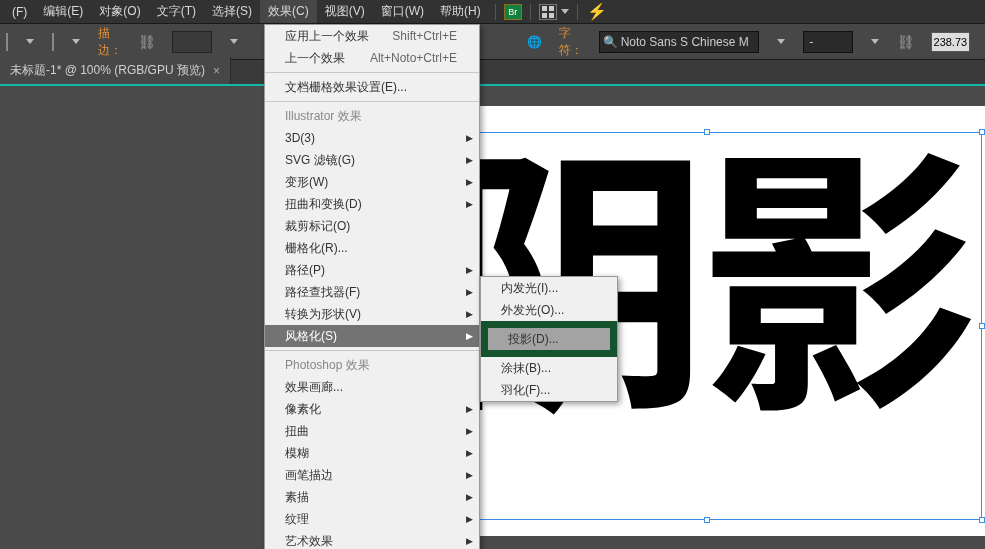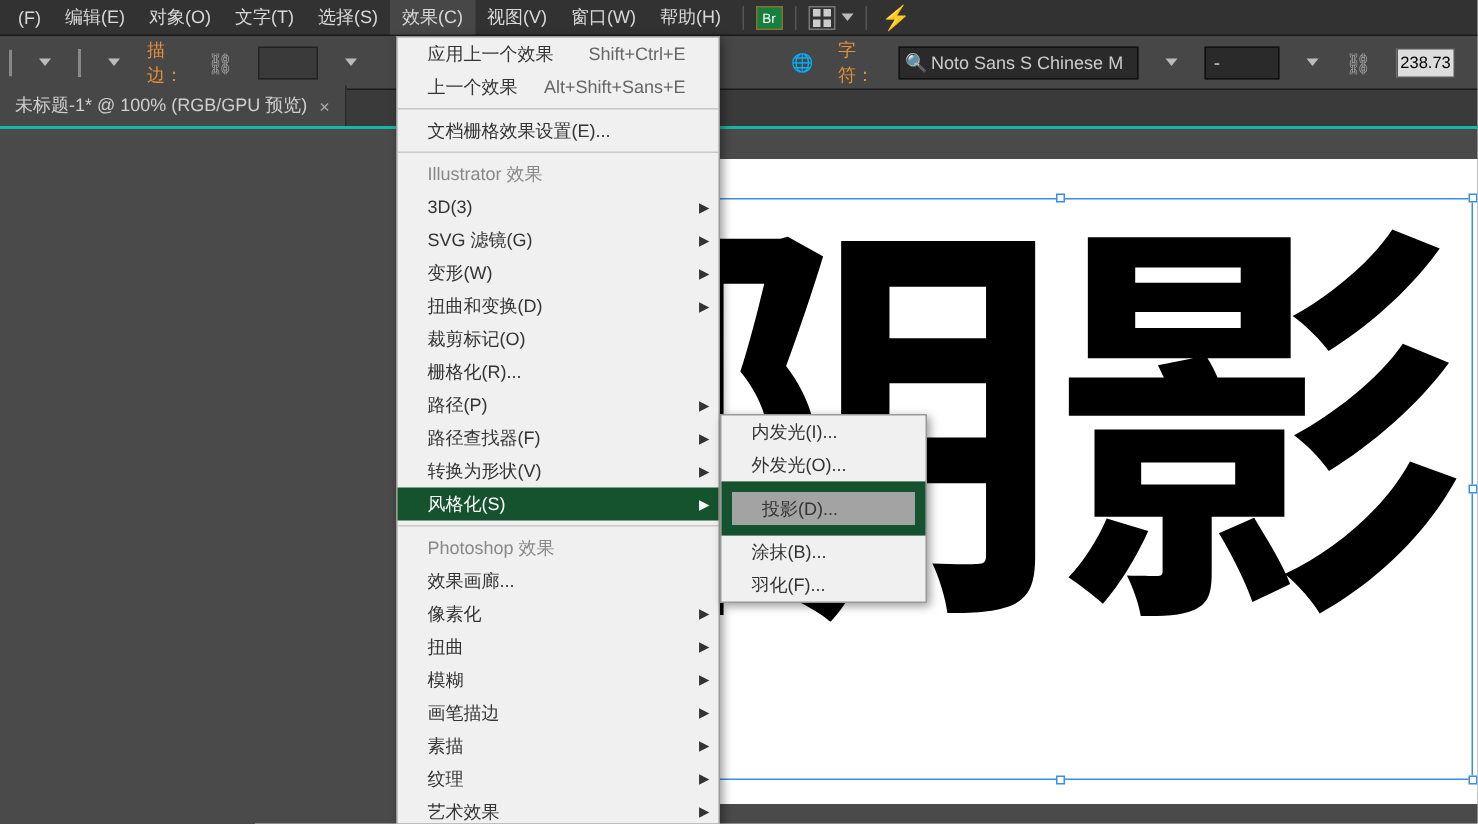--- a/index.html
+++ b/index.html
@@ -27,21 +27,21 @@
 .workspace{position:absolute;left:0;right:0;top:86px;bottom:0;background:#4a4a4a}
 .canvas{position:absolute;left:300px;top:20px;width:700px;height:430px;background:#fff}
 .seltext{position:absolute;left:130px;top:18px;font-size:280px;font-weight:700;color:#000;white-space:nowrap;line-height:1;font-family:"Noto Sans CJK SC","Microsoft YaHei",sans-serif;letter-spacing:-10px}
 .selbox{position:absolute;border:1px solid #3b8ee6}
 .handle{position:absolute;width:6px;height:6px;background:#fff;border:1px solid #3b8ee6}
 .dropdown{position:absolute;background:#f0f0f0;border:1px solid #999;box-shadow:2px 2px 6px rgba(0,0,0,.4);z-index:100}
 .dropdown .row{display:flex;align-items:center;height:22px;padding:0 22px 0 20px;color:#333;white-space:nowrap;position:relative}
 .dropdown .row.hdr{color:#888}
 .dropdown .row .sc{position:absolute;right:22px;color:#666}
 .dropdown .row .arr{position:absolute;right:6px;font-size:9px;color:#333}
-.dropdown .row.hover{background:#14532d;color:#fff}
+.dropdown .row.hover{background:#737373;color:#fff}
 .dropdown .row.hover .arr{color:#fff}
 .dropdown hr{border:none;border-top:1px solid #c8c8c8;margin:3px 0}
 .submenu{position:absolute;background:#f0f0f0;border:1px solid #999;box-shadow:2px 2px 6px rgba(0,0,0,.4);z-index:101}
 .submenu .row{display:flex;align-items:center;height:22px;padding:0 28px 0 20px;color:#333;white-space:nowrap}
 .submenu .row.hl{background:#a3a3a3;border:7px solid #14532d;height:36px}
 .search-ic{color:#aaa;margin-right:2px}
 </style>
 </head>
 <body>
 
@@ -122,21 +122,21 @@
   </div>
 </div>
 
 <div class="dropdown" style="left:264px;top:24px;width:216px">
   <div class="row">
     <span>应用上一个效果</span>
     <span class="sc">Shift+Ctrl+E</span>
   </div>
   <div class="row">
     <span>上一个效果</span>
-    <span class="sc">Alt+Shift+Sans+E</span>
+    <span class="sc">Alt+Noto+Ctrl+E</span>
   </div>
   <hr>
   <div class="row">文档栅格效果设置(E)...</div>
   <hr>
   <div class="row hdr">Illustrator 效果</div>
   <div class="row">
       <span>3D(3)</span>
       <span class="arr">▶</span>
     </div>
   <div class="row">

